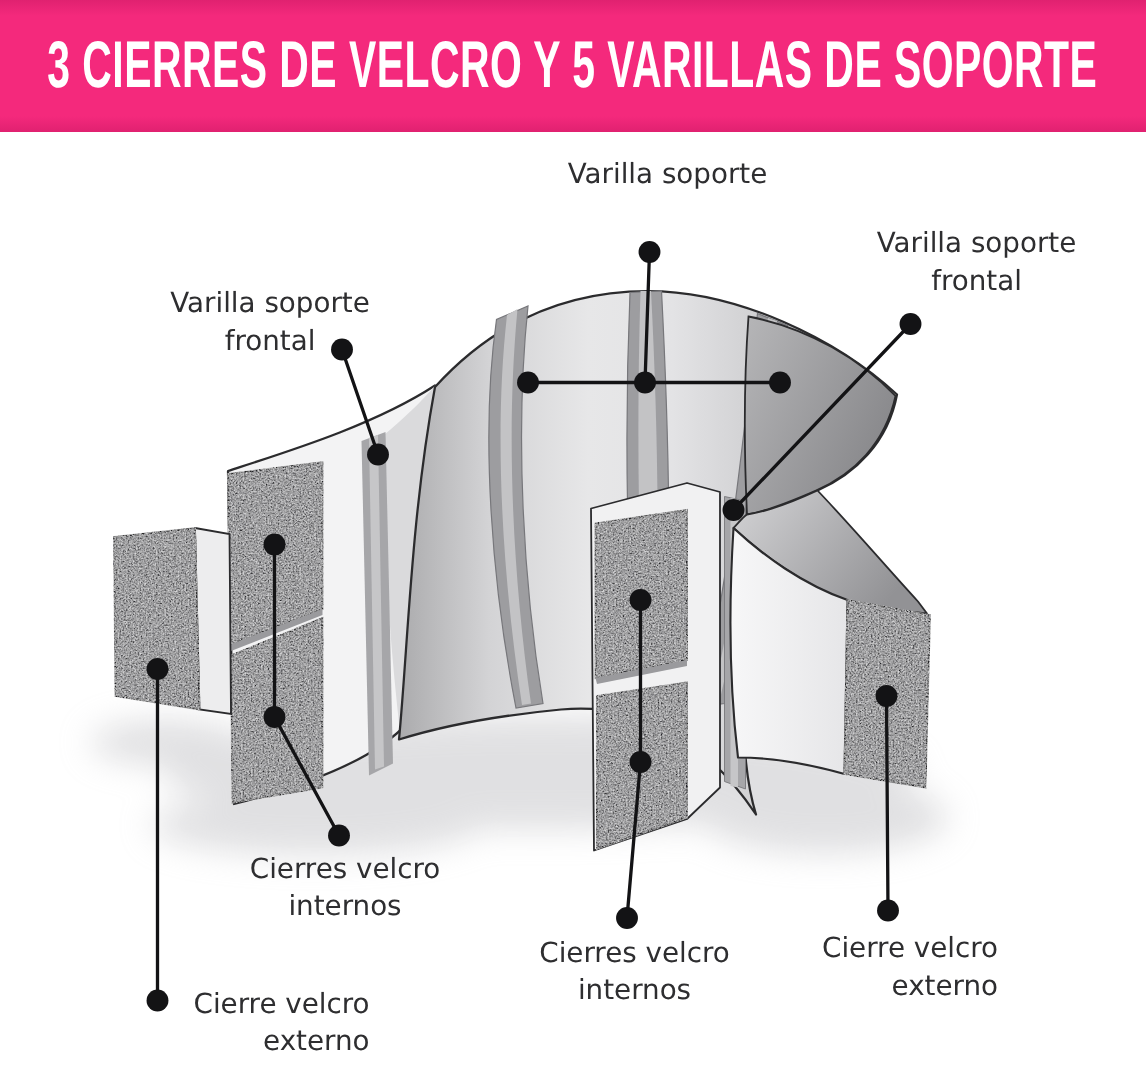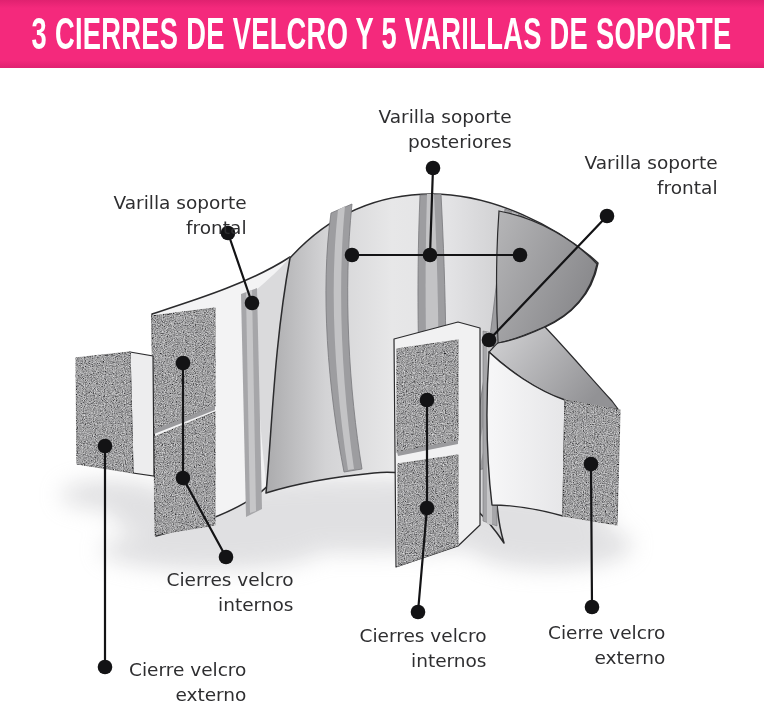--- a/index.html
+++ b/index.html
@@ -1,36 +1,36 @@
 <!DOCTYPE html>
 <html><head>
 <meta charset="utf-8">
 <style>
   html,body{margin:0;padding:0;}
   body{
     width:764px;height:725px;position:relative;overflow:hidden;
     background:#ffffff;font-family:"DejaVu Sans",sans-serif;
   }
   .banner{
-    position:absolute;top:0;left:0;width:764px;height:68px;
+    position:absolute;top:0;left:0;width:764px;height:88px;
     background:linear-gradient(180deg,#e02170 0%,#f4297c 12%,#f4297c 88%,#e02170 100%);
-    display:flex;align-items:flex-start;justify-content:center;
+    display:flex;align-items:center;justify-content:center;
   }
   .banner-text{
     color:#ffffff;font-weight:700;font-size:44px;line-height:68px;
     white-space:nowrap;transform:scaleX(0.62);transform-origin:center center;
     font-family:"Liberation Sans",sans-serif;letter-spacing:0.5px;
   }
   .diagram{position:absolute;top:0;left:0;width:764px;height:725px;}
   svg.belt{position:absolute;top:0;left:0;}
   .label{
     position:absolute;color:#2e2e30;font-size:18.5px;line-height:25px;
     font-weight:500;font-family:"DejaVu Sans",sans-serif;white-space:nowrap;text-align:right;
   }
-  .label.centered{transform:translateX(-50%);text-align:right;}
+  .label.centered{transform:translateX(-50%);text-align:center;}
   .label span{display:block;}
 </style>
 </head>
 <body>
 
 <div class="diagram">
 
   <svg class="belt" width="764" height="725" viewBox="0 0 764 725">
     <defs>
       <filter id="soft" x="-40%" y="-40%" width="180%" height="180%">
@@ -169,21 +169,20 @@
       <circle cx="427" cy="400" r="7.3"></circle>
       <circle cx="427" cy="508" r="7.3"></circle>
       <circle cx="418" cy="612" r="7.3"></circle>
       <circle cx="591" cy="464" r="7.3"></circle>
       <circle cx="592" cy="607" r="7.3"></circle>
     </g>
   </svg>
 
   <div class="label centered" style="left:445px;top:104px;">
     <span>Varilla soporte</span>
-    <span>posteriores</span>
   </div>
 
   <div class="label centered" style="left:651px;top:150px;">
     <span>Varilla soporte</span>
     <span>frontal</span>
   </div>
 
   <div class="label centered" style="left:180px;top:190px;">
     <span>Varilla soporte</span>
     <span>frontal</span>

